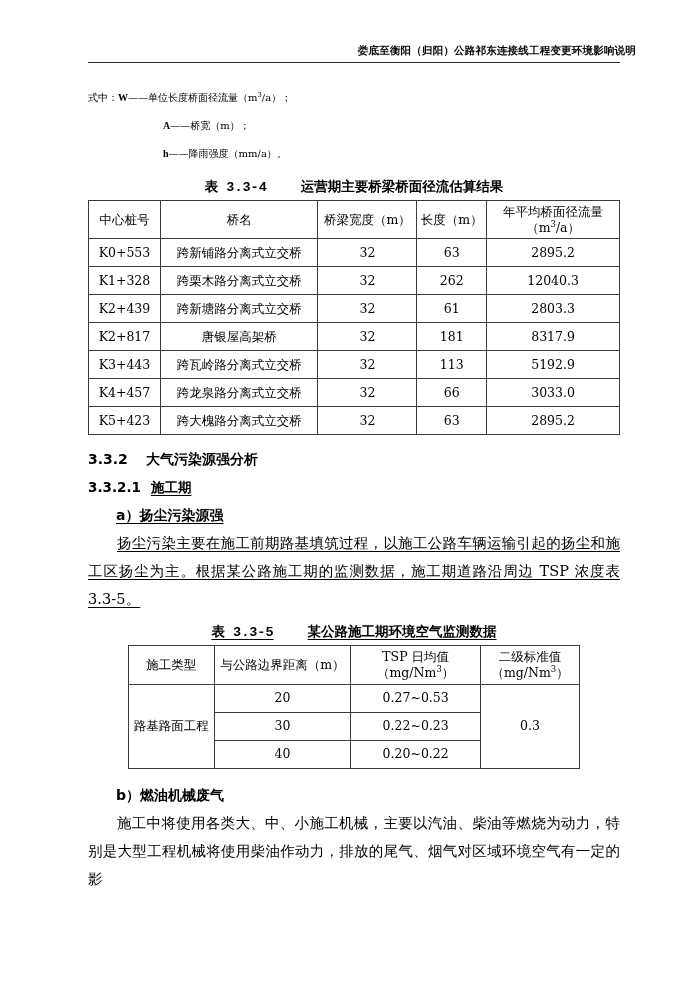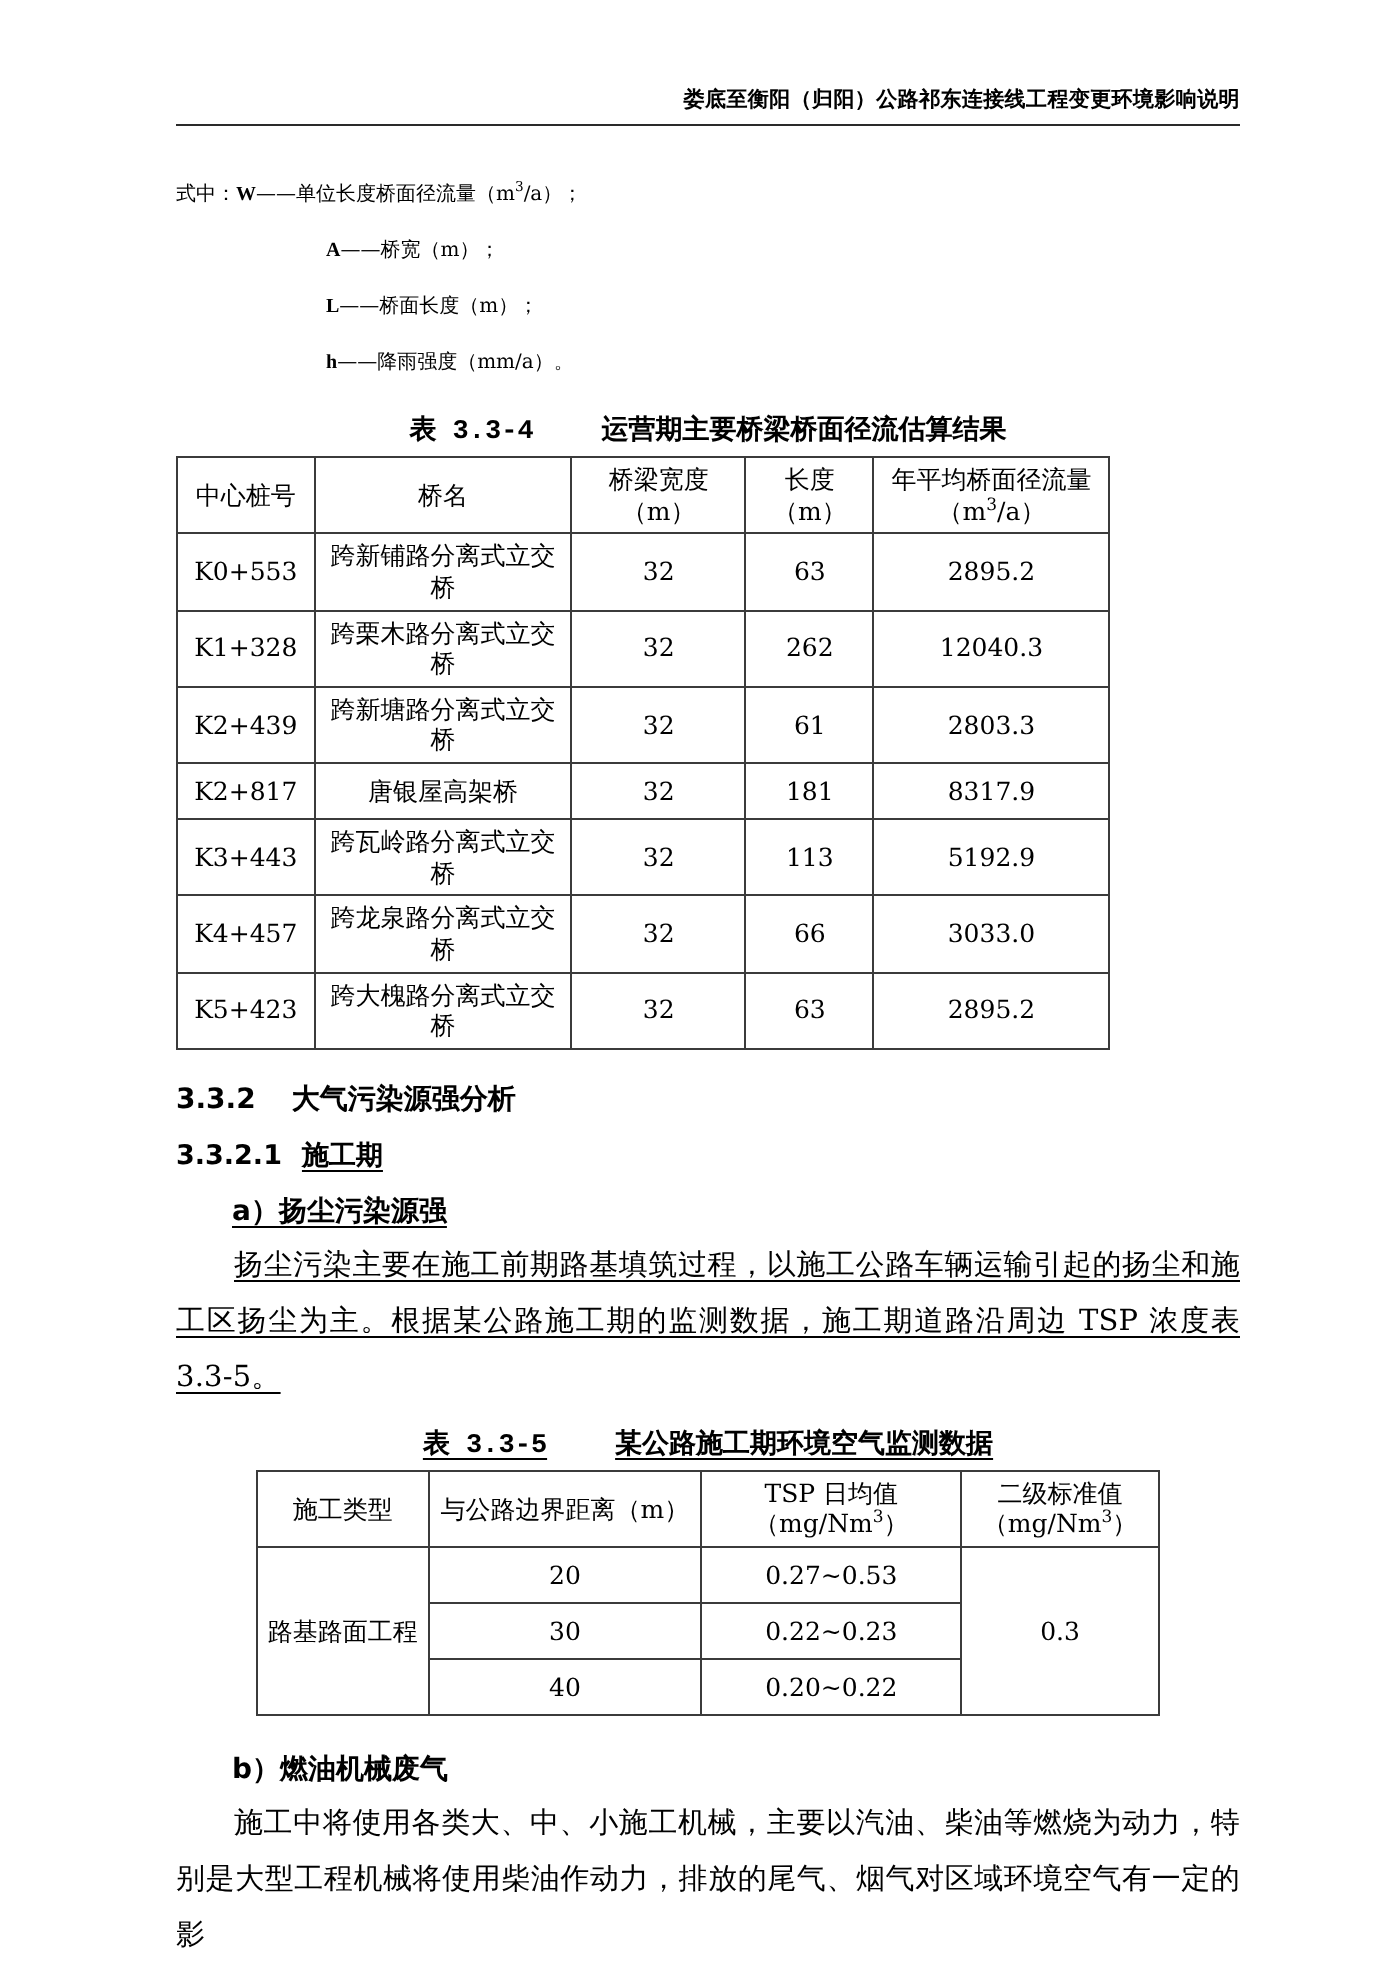--- a/index.html
+++ b/index.html
@@ -21,21 +21,21 @@
     position: relative;
     box-sizing: border-box;
     padding: 0;
   }
 
   
   .header {
     position: absolute;
     top: 44px;
     left: 88px;
-    right: 80px;
+    right: 64px;
     text-align: right;
     font-size: 10.5px;
     line-height: 1.3;
     letter-spacing: 0.2px;
     font-family: "DejaVu Sans", "Liberation Sans", sans-serif;
     font-weight: 600;
   }
   .header-rule {
     position: absolute;
     top: 62px;
@@ -101,21 +101,21 @@
   }
   table.doc td, table.doc th {
     border: 1px solid #3b3b3b;
     text-align: center;
     vertical-align: middle;
     font-weight: normal;
     padding: 3px 2px;
     height: 21px;
     line-height: 1.25;
   }
-  table.t334 { width: 467px; margin: 0; }
+  table.t334 { width: 532px; margin: 0; }
   table.t334 col.c1 { width: 72px; }
   table.t334 col.c2 { width: 158px; }
   table.t334 col.c3 { width: 99px; }
   table.t334 col.c4 { width: 70px; }
   table.t334 col.c5 { width: 133px; }
 
   table.t335 { width: 452px; margin: 0 auto; }
   table.t335 col.d1 { width: 86px; }
   table.t335 col.d2 { width: 137px; }
   table.t335 col.d3 { width: 130px; }
@@ -174,23 +174,20 @@
   <div class="header-rule"></div>
 
   <div class="content">
 
     <div class="formula-block">
       <div class="formula-line">
         <span>式中：</span><span class="sym">W</span><span>——</span><span>单位长度桥面径流量（m</span><sup>3</sup><span>/a）；</span>
       </div>
       <div class="formula-line">
         <span class="ind"></span><span class="sym">A</span><span>——</span><span>桥宽（m）；</span>
-      </div>
-      <div class="formula-line">
-        <span class="ind"></span><span class="sym">L</span><span>——</span><span>桥面长度（m）；</span>
       </div>
       <div class="formula-line">
         <span class="ind"></span><span class="sym">h</span><span>——</span><span>降雨强度（mm/a）。</span>
       </div>
     </div>
 
 
     <div class="tbl-caption">
       <span class="cap-num">表 3.3-4</span><span>运营期主要桥梁桥面径流估算结果</span>
     </div>

